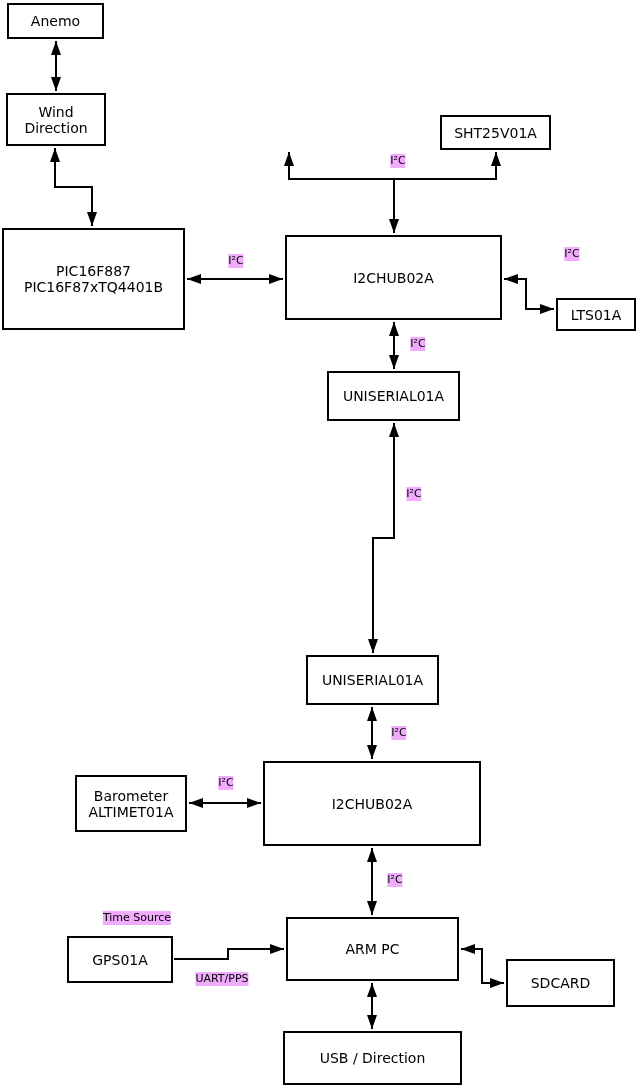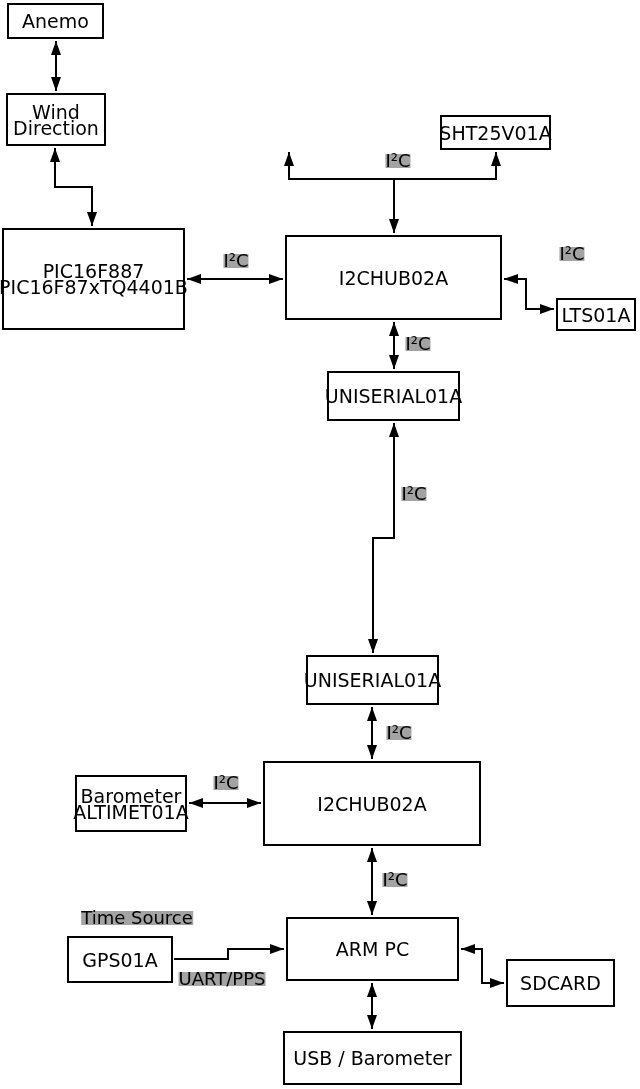--- a/index.html
+++ b/index.html
@@ -25,31 +25,31 @@
   .node {
     position: absolute;
     box-sizing: border-box;
     border: 2px solid #000000;
     background: #ffffff;
     display: flex;
     flex-direction: column;
     align-items: center;
     justify-content: center;
     text-align: center;
-    font-size: 19px;
+    font-size: 14px;
     line-height: 16px;
     white-space: nowrap;
   }
   .edge-label {
     position: absolute;
     transform: translate(-50%, -50%);
-    font-size: 18px;
+    font-size: 11px;
     line-height: 14px;
     white-space: nowrap;
-    background: #a3a3a3;
+    background: #f0abfc;
   }
 </style>
 </head>
 <body>
 
 <div class="canvas">
 
   <svg class="wires" viewBox="0 0 640 1089" xmlns="http://www.w3.org/2000/svg">
     <defs>
       <marker id="ah" viewBox="0 0 14 10" refX="14" refY="5" markerWidth="14" markerHeight="10" markerUnits="userSpaceOnUse" orient="auto-start-reverse">
@@ -137,21 +137,21 @@
 
   <div class="node" style="left:286px; top:917px; width:173px; height:64px">
     <span>ARM PC</span>
   </div>
 
   <div class="node" style="left:506px; top:959px; width:109px; height:48px">
     <span>SDCARD</span>
   </div>
 
   <div class="node" style="left:283px; top:1031px; width:179px; height:54px">
-    <span>USB / Barometer</span>
+    <span>USB / Direction</span>
   </div>
 
   <div class="edge-label" style="left:398px; top:161px">I²C</div>
 
   <div class="edge-label" style="left:236px; top:261px">I²C</div>
 
   <div class="edge-label" style="left:572px; top:254px">I²C</div>
 
   <div class="edge-label" style="left:418px; top:344px">I²C</div>
 

